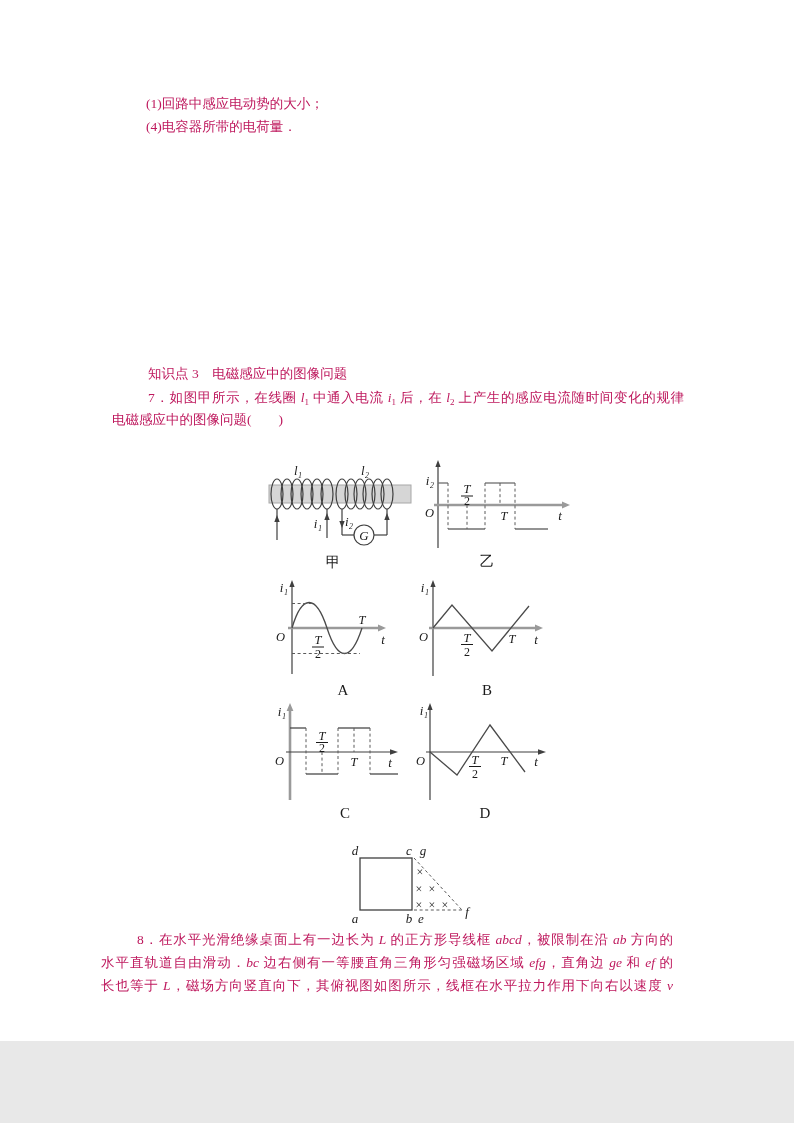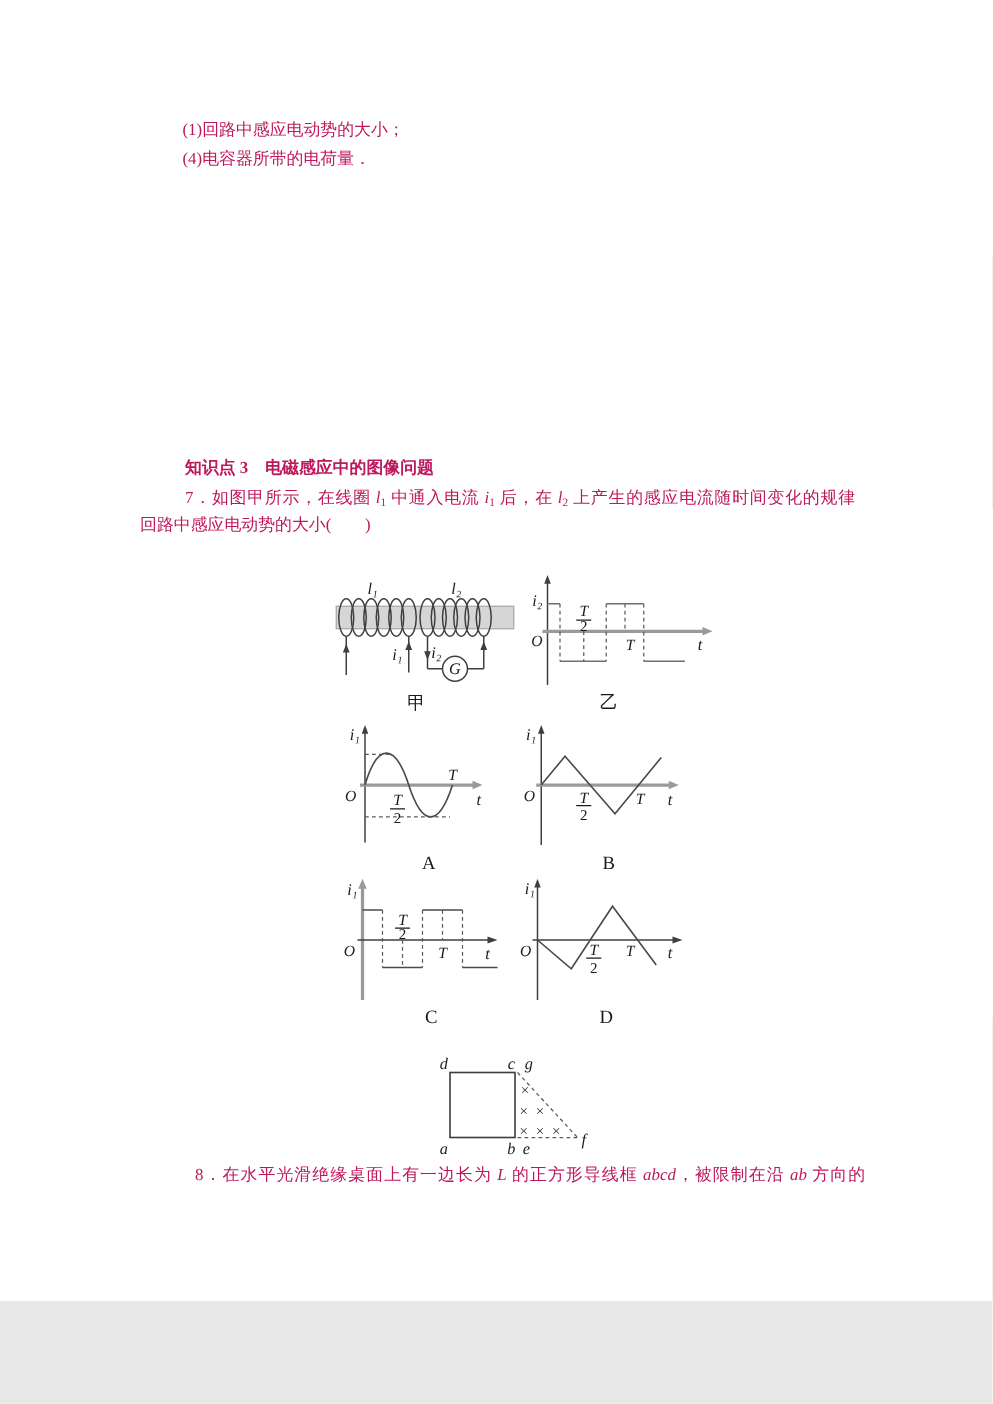--- a/index.html
+++ b/index.html
@@ -12,21 +12,21 @@
   .tline{
     position:absolute;font-size:13.5px;line-height:22px;height:22px;
     white-space:normal;overflow:hidden;
   }
   .para{position:absolute;width:572px;font-size:13.5px;}
   .para .ln{text-align:justify;text-align-last:justify;overflow:hidden;}
   .para.q7 .ln{line-height:22px;height:22px;}
   .para.q8 .ln{line-height:23px;height:23px;}
   .para .ln.first{padding-left:36px;}
   .para .ln.last{text-align-last:left;}
-  .heading{position:absolute;font-weight:bold;font-size:13.5px;line-height:20px;}
+  .heading{position:absolute;font-weight:normal;font-size:13.5px;line-height:20px;}
   sub{font-size:9px;vertical-align:-3px;}
   i{font-style:italic;}
   .fig{position:absolute;}
   svg text{font-family:"Liberation Serif","DejaVu Serif",serif;fill:#1a1a1a;}
   .var{font-style:italic;font-size:13px;}
   .varsm{font-style:italic;font-size:12.5px;}
   .cjk{font-size:14.5px;}
   .opt{font-size:15px;}
   .cross{font-size:12px;fill:#2a2a2a;}
   .wire{stroke:#3f3f3f;stroke-width:1.2;fill:none;}
@@ -43,21 +43,21 @@
 
 <div class="page">
 
   <div class="tline" style="left:146px;top:93px;width:400px;">(1)回路中感应电动势的大小；</div>
   <div class="tline" style="left:146px;top:116px;width:400px;">(4)电容器所带的电荷量．</div>
 
   <div class="heading" style="left:148px;top:364px;">知识点 3　电磁感应中的图像问题</div>
 
   <div class="para q7" style="left:112px;top:387px;">
     <div class="ln first">7．如图甲所示，在线圈 <i>l</i><sub>1</sub> 中通入电流 <i>i</i><sub>1</sub> 后，在 <i>l</i><sub>2</sub> 上产生的感应电流随时间变化的规律</div>
-    <div class="ln last">回路中感应电动势的大小(　　)</div>
+    <div class="ln last">电磁感应中的图像问题(　　)</div>
   </div>
 
   <svg class="fig" style="left:265px;top:460px;" width="155" height="112" viewBox="0 0 155 112">
     <rect x="4" y="25" width="142" height="18" fill="#d6d6d6" stroke="#a8a8a8" stroke-width="1"></rect>
     <g class="wire">
       <ellipse cx="12" cy="34" rx="6" ry="15"></ellipse>
         <ellipse cx="22" cy="34" rx="6" ry="15"></ellipse>
       <ellipse cx="32" cy="34" rx="6" ry="15"></ellipse>
         <ellipse cx="42" cy="34" rx="6" ry="15"></ellipse>
       <ellipse cx="52" cy="34" rx="6" ry="15"></ellipse>
@@ -216,17 +216,19 @@
     </g>
     <text class="var" x="25" y="13" text-anchor="middle">d</text>
     <text class="var" x="79" y="13" text-anchor="middle">c</text>
     <text class="var" x="93" y="13" text-anchor="middle">g</text>
     <text class="var" x="25" y="81" text-anchor="middle">a</text>
     <text class="var" x="79" y="81" text-anchor="middle">b</text>
     <text class="var" x="91" y="81" text-anchor="middle">e</text>
     <text class="var" x="137" y="74" text-anchor="middle">f</text>
   </svg>
 
-  <div class="para q8" style="left:120px;top:928px;">
+  <div class="para q8" style="left:101px;top:928px;">
     <div class="ln first">8．在水平光滑绝缘桌面上有一边长为 <i>L</i> 的正方形导线框 <i>abcd</i>，被限制在沿 <i>ab</i> 方向的</div>
+    <div class="ln">水平直轨道自由滑动．<i>bc</i> 边右侧有一等腰直角三角形匀强磁场区域 <i>efg</i>，直角边 <i>ge</i> 和 <i>ef</i> 的</div>
+    <div class="ln">长也等于 <i>L</i>，磁场方向竖直向下，其俯视图如图所示，线框在水平拉力作用下向右以速度 <i>v</i></div>
   </div>
 
 </div>
 
 </body></html>

